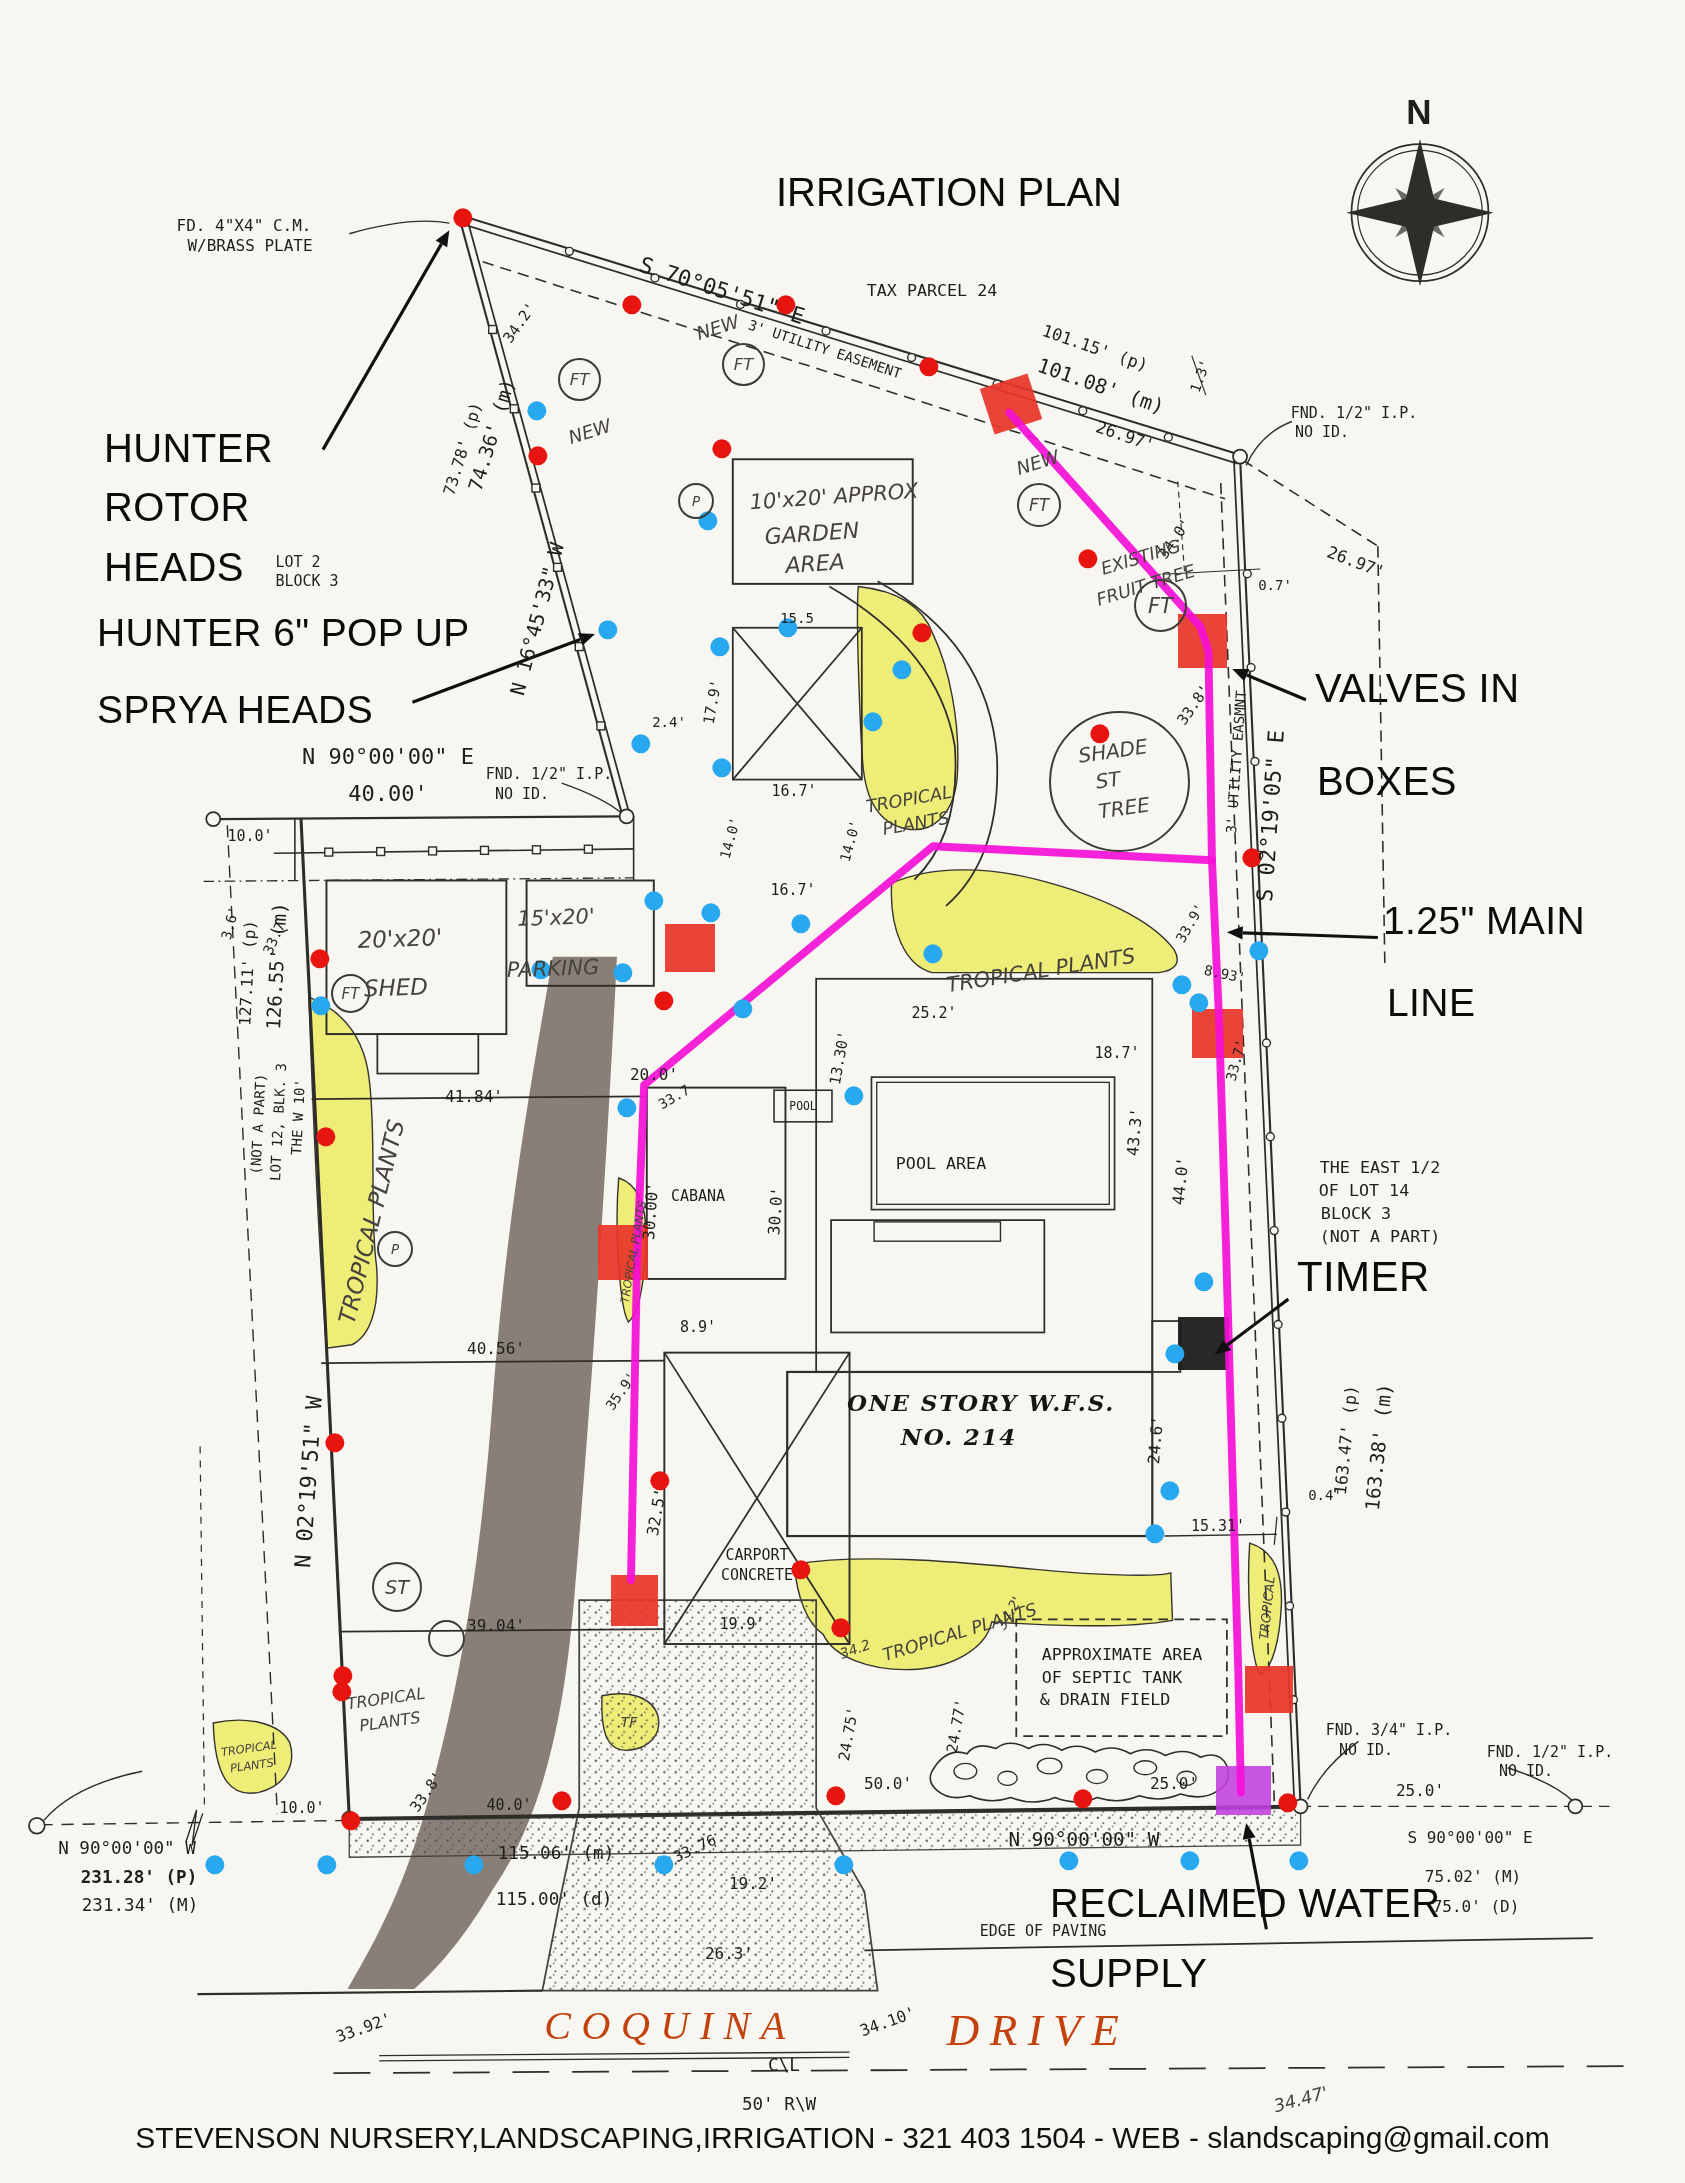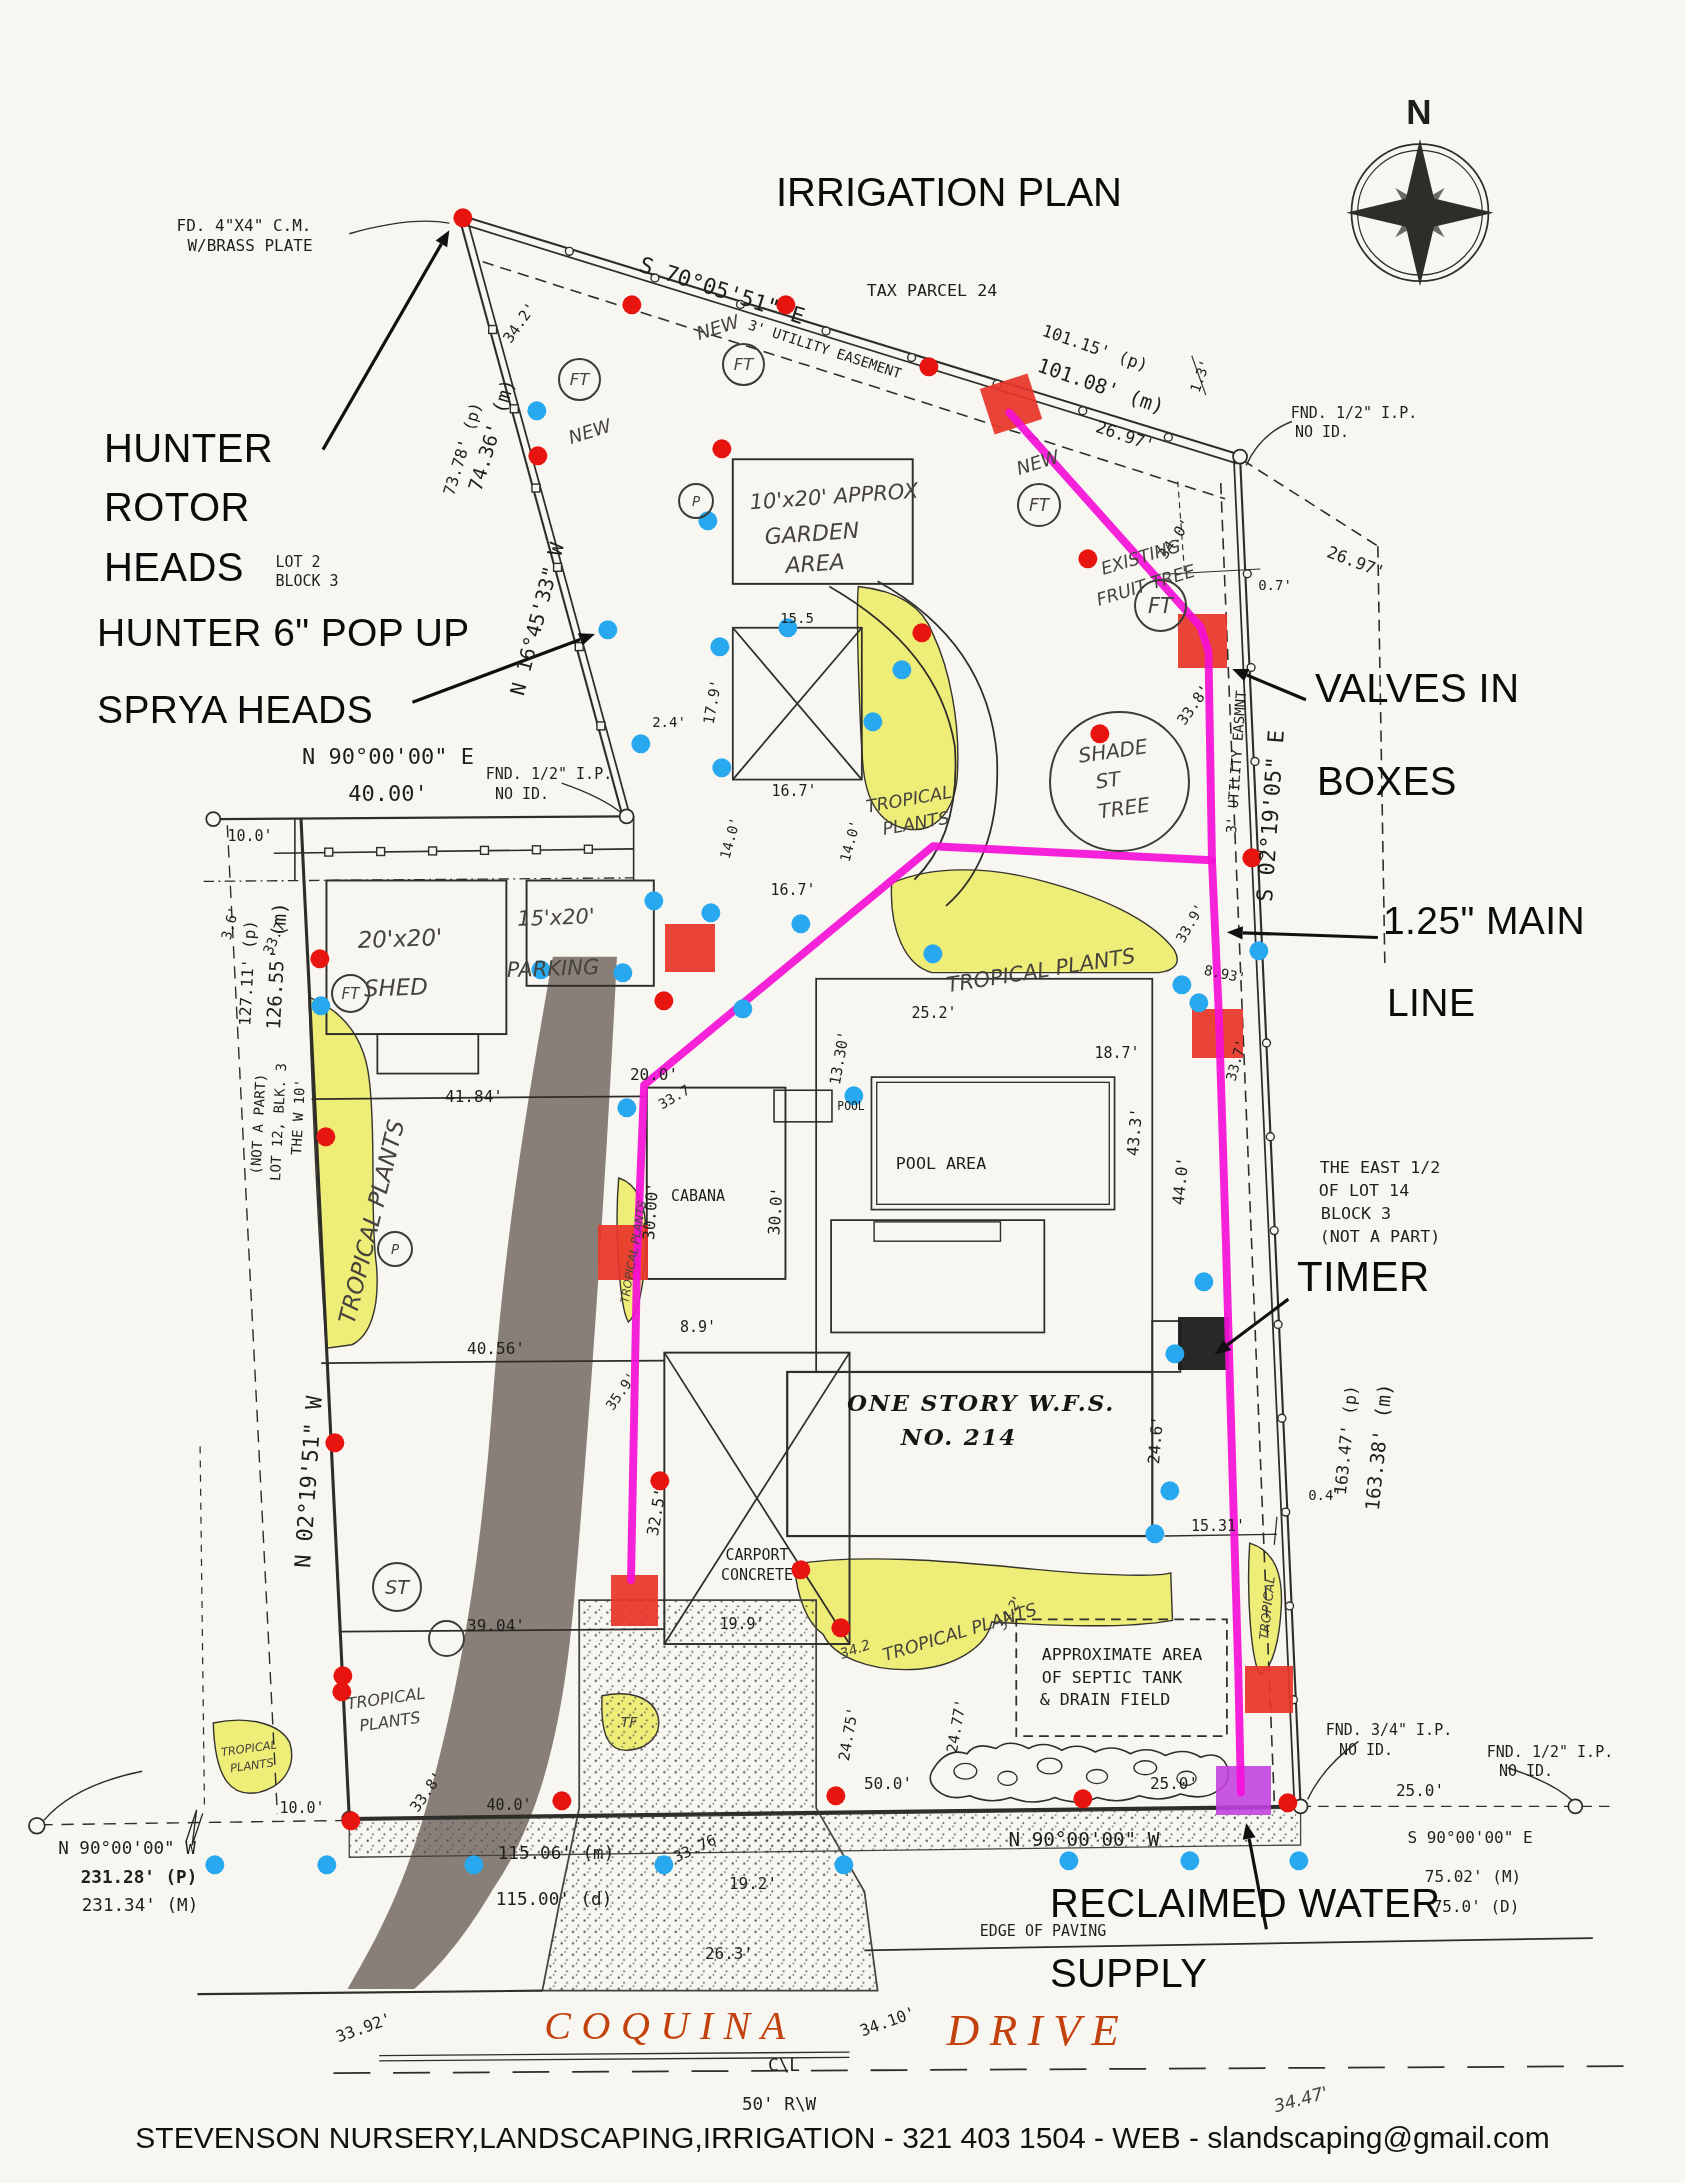--- a/index.html
+++ b/index.html
@@ -364,21 +364,21 @@
       <div class="lbl" style="left: 674px; top: 1097px; font-size: 14px; transform: translate(-50%, -50%) rotate(-30deg);">33.7</div>
       <div class="lbl" style="left: 794px; top: 791px; font-size: 15px; transform: translate(-50%, -50%) rotate(0deg);">16.7'</div>
       <div class="lbl" style="left: 797px; top: 618px; font-size: 14px; transform: translate(-50%, -50%) rotate(0deg);">15.5</div>
       <div class="lbl" style="left: 713px; top: 702px; font-size: 15px; transform: translate(-50%, -50%) rotate(-80deg);">17.9'</div>
       <div class="lbl" style="left: 730px; top: 838px; font-size: 14px; transform: translate(-50%, -50%) rotate(-75deg);">14.0'</div>
       <div class="lbl" style="left: 850px; top: 841px; font-size: 14px; transform: translate(-50%, -50%) rotate(-75deg);">14.0'</div>
       <div class="lbl" style="left: 793px; top: 890px; font-size: 15px; transform: translate(-50%, -50%) rotate(0deg);">16.7'</div>
       <div class="lbl" style="left: 669px; top: 722px; font-size: 14px; transform: translate(-50%, -50%) rotate(0deg);">2.4'</div>
       <div class="lbl" style="left: 934px; top: 1013px; font-size: 15px; transform: translate(-50%, -50%) rotate(0deg);">25.2'</div>
       <div class="lbl" style="left: 840px; top: 1058px; font-size: 15px; transform: translate(-50%, -50%) rotate(-80deg);">13.30'</div>
-      <div class="lbl" style="left: 803px; top: 1107px; font-size: 11.4px; transform: translate(-50%, -50%) rotate(0deg); margin-left: 48px;">POOL</div>
+      <div class="lbl" style="left: 803px; top: 1107px; font-size: 11.4px; transform: translate(-50%, -50%) rotate(0deg);">POOL</div>
       <div class="lbl" style="left: 941px; top: 1163px; font-size: 16.7px; transform: translate(-50%, -50%) rotate(0deg);">POOL AREA</div>
       <div class="lbl" style="left: 1135px; top: 1132px; font-size: 16px; transform: translate(-50%, -50%) rotate(-85deg);">43.3'</div>
       <div class="lbl" style="left: 1117px; top: 1053px; font-size: 15px; transform: translate(-50%, -50%) rotate(0deg);">18.7'</div>
       <div class="lbl" style="left: 1156px; top: 1440px; font-size: 16px; transform: translate(-50%, -50%) rotate(-85deg);">24.6'</div>
       <div class="lbl" style="left: 1218px; top: 1526px; font-size: 15px; transform: translate(-50%, -50%) rotate(0deg);">15.31'</div>
       <div class="lbl" style="left: 1325px; top: 1495px; font-size: 14px; transform: translate(-50%, -50%) rotate(0deg);">0.4'</div>
       <div class="lbl" style="left: 1346px; top: 1440px; font-size: 16.7px; transform: translate(-50%, -50%) rotate(-84deg);">163.47' (p)</div>
       <div class="lbl" style="left: 1379px; top: 1447px; font-size: 19.3px; transform: translate(-50%, -50%) rotate(-84deg);">163.38' (m)</div>
       <div class="lbl" style="left: 1380px; top: 1167px; font-size: 16.7px; transform: translate(-50%, -50%) rotate(0deg);">THE EAST 1/2</div>
       <div class="lbl" style="left: 1364px; top: 1190px; font-size: 16.7px; transform: translate(-50%, -50%) rotate(0deg);">OF LOT 14</div>

